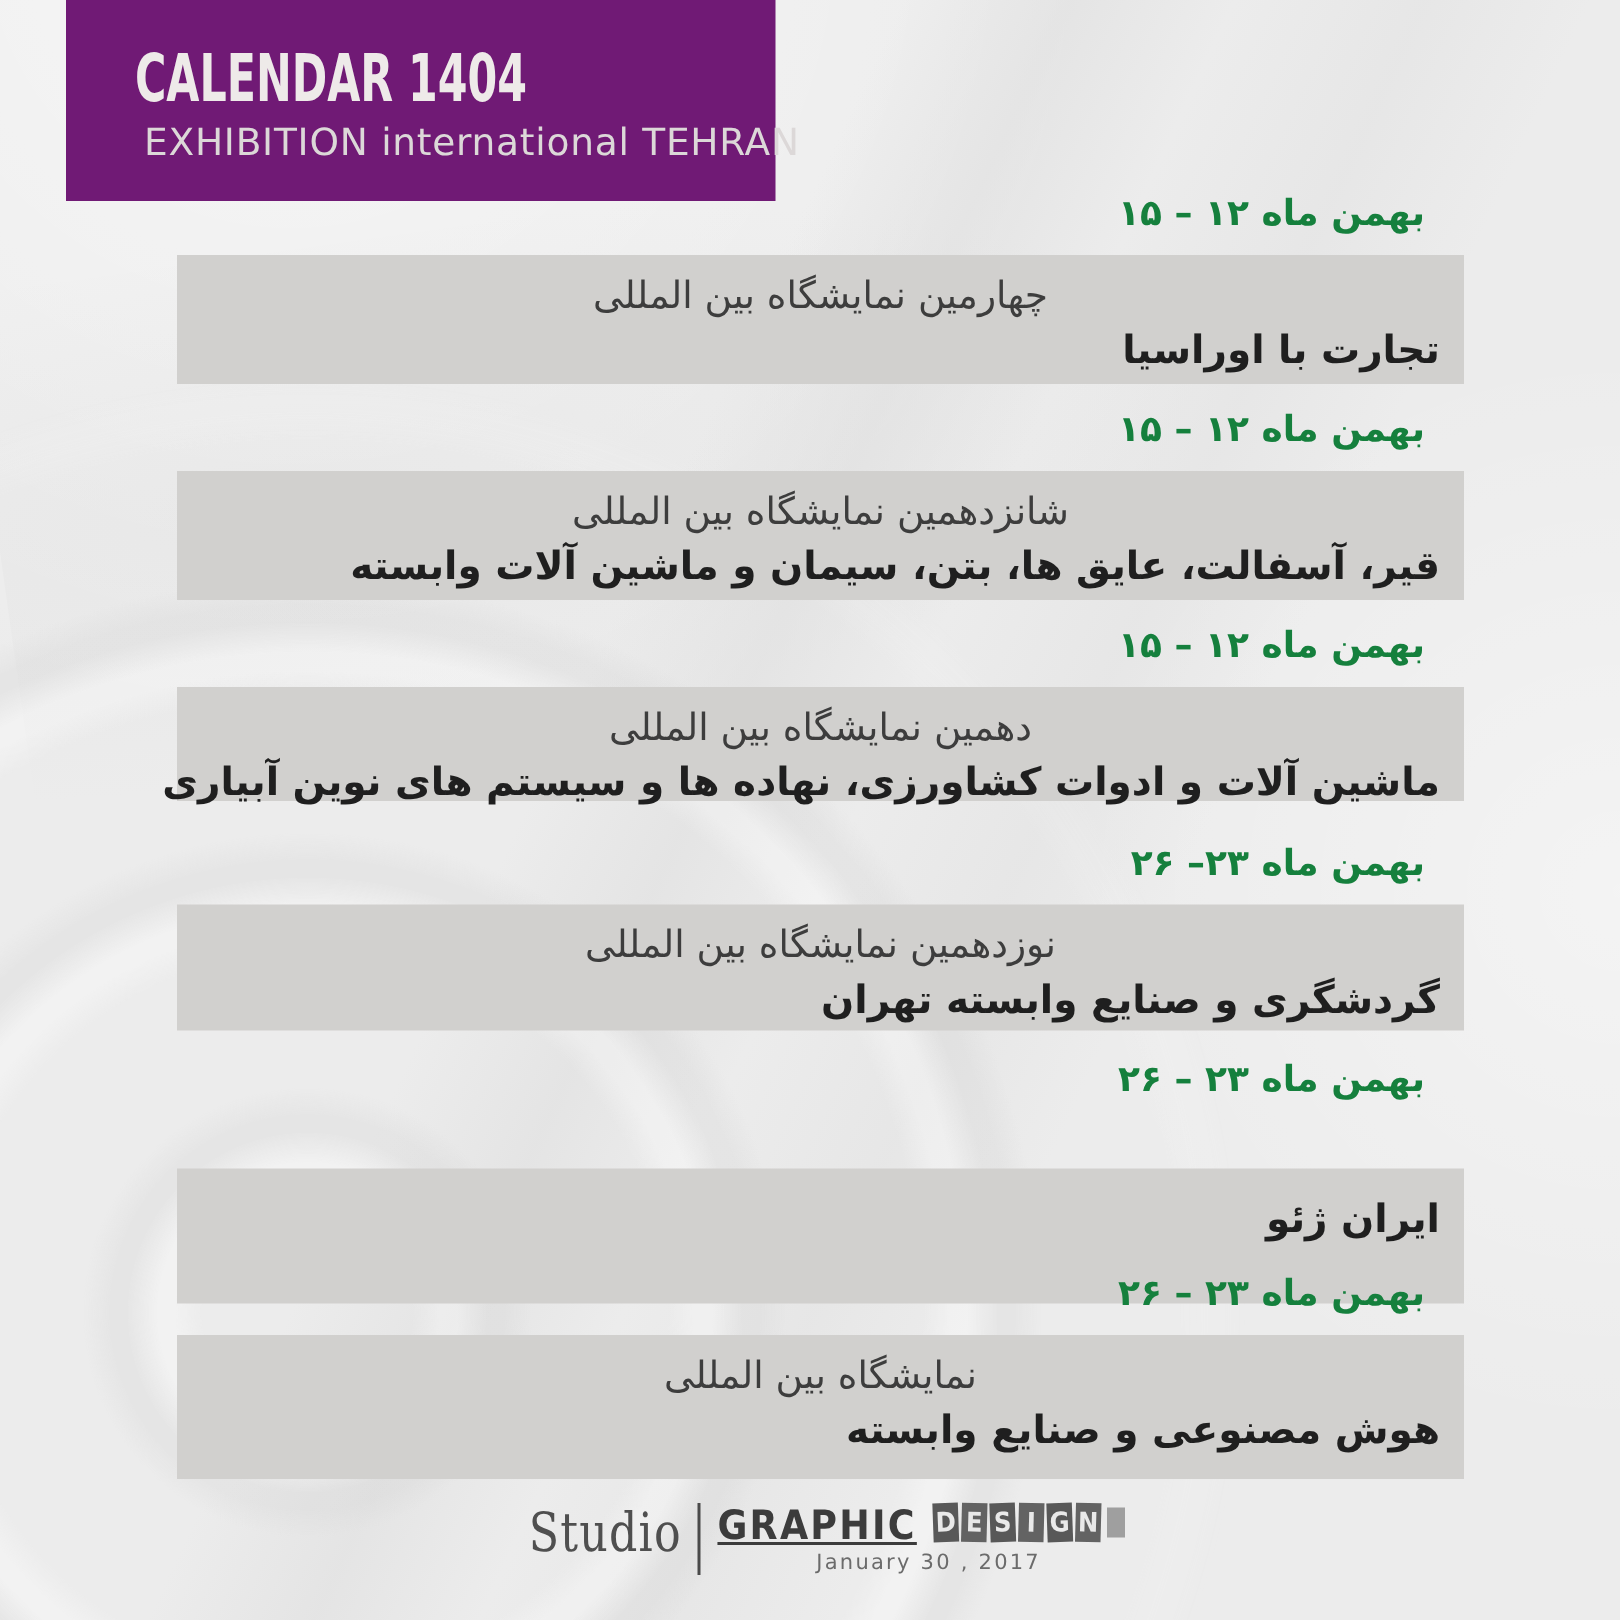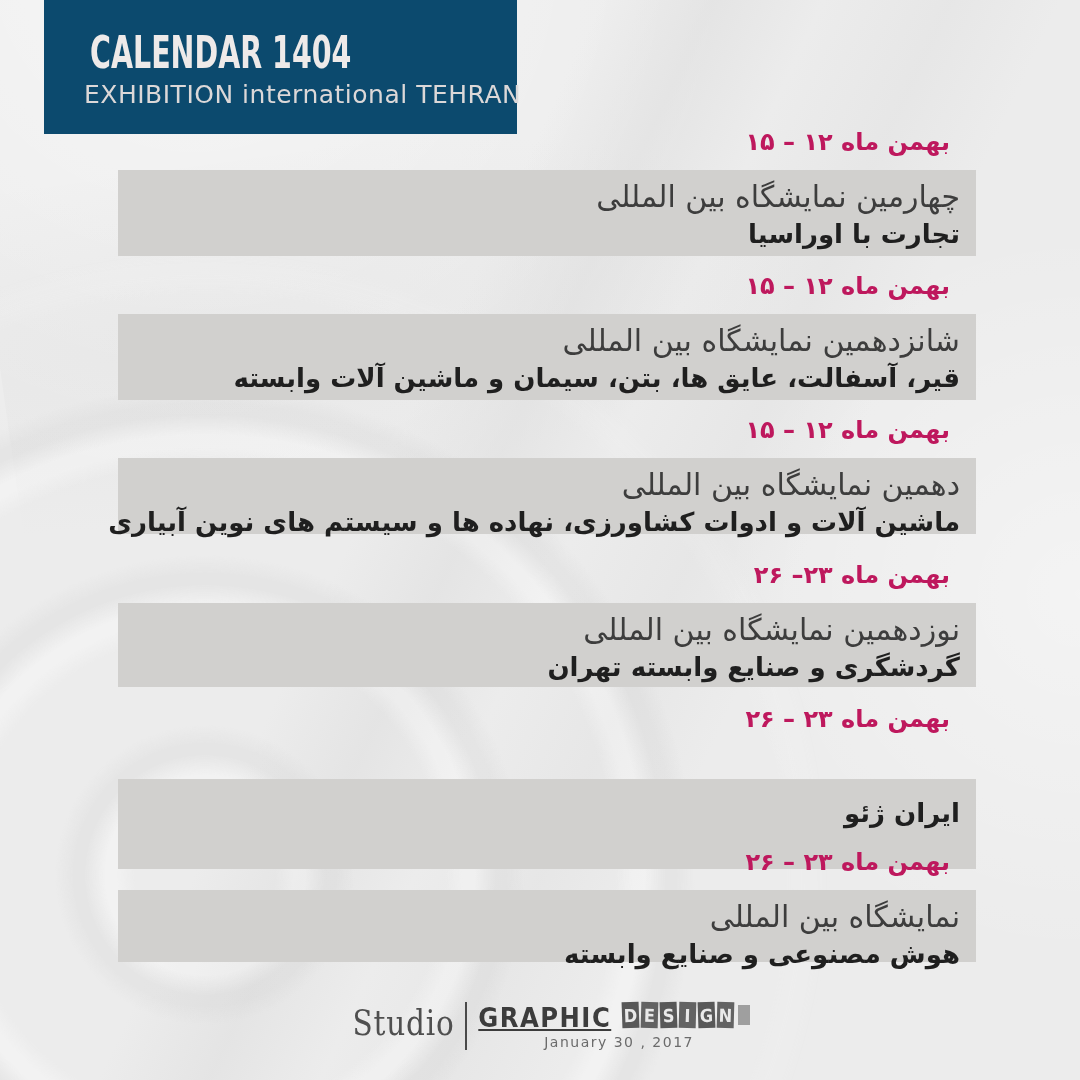--- a/index.html
+++ b/index.html
@@ -20,34 +20,34 @@
         rgba(255,255,255,0) 0 70px, rgba(255,255,255,.55) 88px 100px,
         rgba(203,203,203,.35) 120px 132px, rgba(236,236,236,0) 150px 170px);
       -webkit-mask:radial-gradient(circle, #000 55%, transparent 72%);
       mask:radial-gradient(circle, #000 55%, transparent 72%);
       opacity:.55;}
   .bg-band{position:absolute;left:0;top:120px;width:1080px;height:420px;
       background:radial-gradient(ellipse 900px 260px at 18% 40%, rgba(214,214,214,.5), rgba(236,236,236,0) 70%);
       transform:rotate(-8deg);opacity:.5;}
 
   
-  .header-box{position:absolute;left:44px;top:0;width:473px;height:134px;background:#0c4a6e;}
+  .header-box{position:absolute;left:44px;top:0;width:473px;height:134px;background:#701a75;}
   .header-title{position:absolute;left:46px;top:28px;font-size:44px;line-height:50px;font-weight:700;
       color:#eeeae9;letter-spacing:0;transform:scaleX(.72);transform-origin:left center;
       font-family:"DejaVu Sans Condensed","DejaVu Sans",sans-serif;white-space:nowrap;font-stretch:condensed;}
-  .header-subtitle{position:absolute;left:40px;top:80px;font-size:25px;line-height:30px;font-weight:400;
+  .header-subtitle{position:absolute;left:52px;top:80px;font-size:25px;line-height:30px;font-weight:400;
       color:#dcd8d8;letter-spacing:.5px;white-space:nowrap;}
 
   
   .event{position:absolute;left:118px;width:858px;}
   .event-date{direction:rtl;text-align:right;padding-right:26px;font-size:24px;line-height:32px;
-      font-weight:700;color:#be185d;white-space:nowrap;}
+      font-weight:700;color:#15803d;white-space:nowrap;}
   .event-bar{margin-top:12px;height:86px;background:#d1d0ce;box-sizing:border-box;
       padding:8px 16px 0 16px;direction:rtl;text-align:right;}
-  .event-line1{font-size:30px;line-height:37px;font-weight:400;color:#3d3d3d;white-space:nowrap;}
+  .event-line1{font-size:25px;line-height:37px;font-weight:400;color:#3d3d3d;white-space:nowrap;text-align:center;}
   .event-line2{font-size:26px;line-height:39px;font-weight:700;color:#1f1f1f;white-space:nowrap;}
   .bar-single{padding-top:15px;height:90px;margin-top:44px;}
 
   
   .footer{position:absolute;left:0;top:1002px;width:1080px;height:70px;}
   .logo-row{display:flex;justify-content:center;align-items:flex-start;gap:11px;height:46px;}
   .studio-label{font-size:36px;color:#4f4f4f;transform:scaleX(.82);transform-origin:right center;
       font-family:"DejaVu Serif","DejaVu Sans",serif;letter-spacing:1px;}
   .logo-divider{width:2px;height:48px;background:#4a4a4a;}
   .graphic-label{font-size:27px;font-weight:700;color:#3c3c3c;letter-spacing:1.5px;
@@ -113,21 +113,21 @@
 
     <div class="event" style="top:703px">
       <div class="event-date">بهمن ماه ۲۳ – ۲۶</div>
       <div class="event-bar bar-single">
         <div class="event-line2">ایران ژئو</div>
       </div>
     </div>
 
     <div class="event" style="top:846px">
       <div class="event-date">بهمن ماه ۲۳ – ۲۶</div>
-      <div class="event-bar" style="height:72px">
+      <div class="event-bar" style="height:96px">
         <div class="event-line1">نمایشگاه بین المللی</div>
         <div class="event-line2">هوش مصنوعی و صنایع وابسته</div>
       </div>
     </div>
 
   </div>
 
   <div class="footer">
     <div class="logo-row">
       <span class="studio-label">Studio</span>

